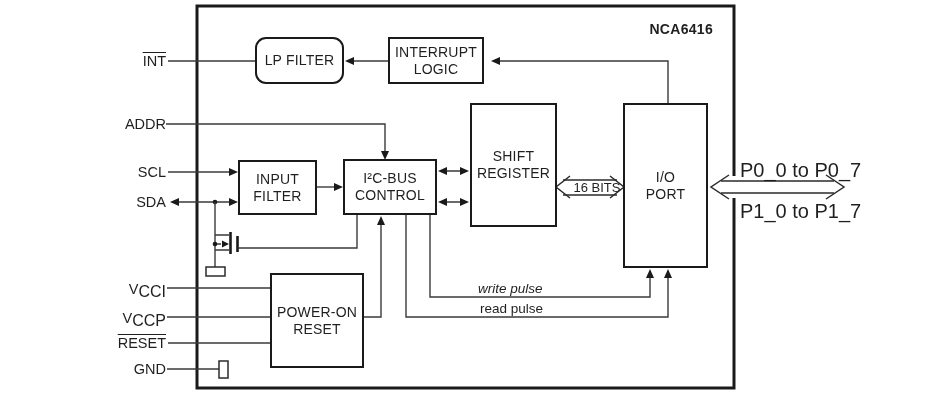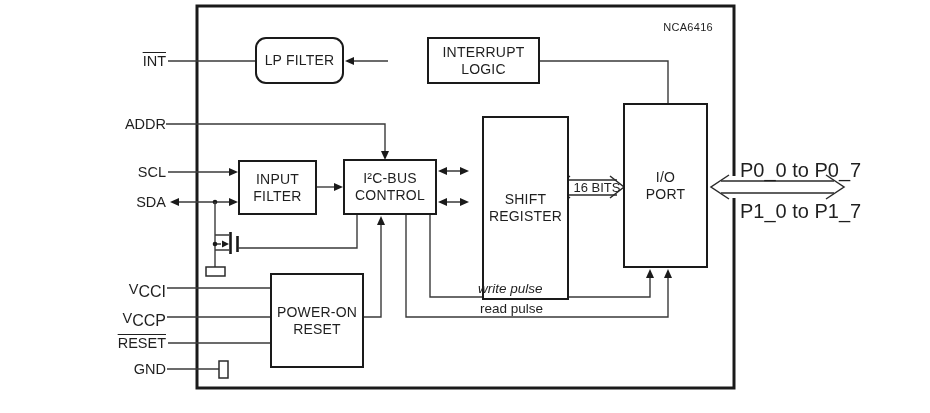--- a/index.html
+++ b/index.html
@@ -22,21 +22,21 @@
   }
   .block .lbl{
     font-size:14px;line-height:17px;
     white-space:pre-line;
     letter-spacing:.2px;
   }
   .chip-title{
     position:absolute;z-index:3;
     left:600px;top:21px;width:113px;
     text-align:right;
-    font-size:11px;font-weight:normal;letter-spacing:.3px;
+    font-size:14px;font-weight:bold;letter-spacing:.3px;
   }
   .pin-label{
     position:absolute;z-index:3;
     left:112px;width:54px;
     text-align:right;
     font-size:14.5px;line-height:18px;
     white-space:nowrap;
   }
   .overline{text-decoration:overline;}
   .sub{font-size:16px;vertical-align:-3px;letter-spacing:0;}
@@ -163,36 +163,36 @@
       </g>
     </g>
   </svg>
 
   <div class="chip-title">NCA6416</div>
 
   <div class="block" style="left:255px;top:37px;width:89px;height:47px;border-radius:11px;">
     <span class="lbl">LP FILTER</span>
   </div>
 
-  <div class="block" style="left:388px;top:37px;width:113px;height:47px;margin-left:39px;">
+  <div class="block" style="left:388px;top:37px;width:96px;height:47px;">
     <span class="lbl">INTERRUPT
 LOGIC</span>
   </div>
 
   <div class="block" style="left:238px;top:160px;width:79px;height:55px;align-items:center;">
     <span class="lbl">INPUT
 FILTER</span>
   </div>
 
   <div class="block" style="left:343px;top:159px;width:94px;height:56px;">
     <span class="lbl">I²C-BUS
 CONTROL</span>
   </div>
 
-  <div class="block" style="left:470px;top:116px;width:87px;height:184px;margin-left:12px;">
+  <div class="block" style="left:470px;top:103px;width:87px;height:124px;">
     <span class="lbl">SHIFT
 REGISTER</span>
   </div>
 
   <div class="block" style="left:623px;top:103px;width:85px;height:165px;">
     <span class="lbl">I/O
 PORT</span>
   </div>
 
   <div class="block" style="left:270px;top:273px;width:94px;height:95px;">

